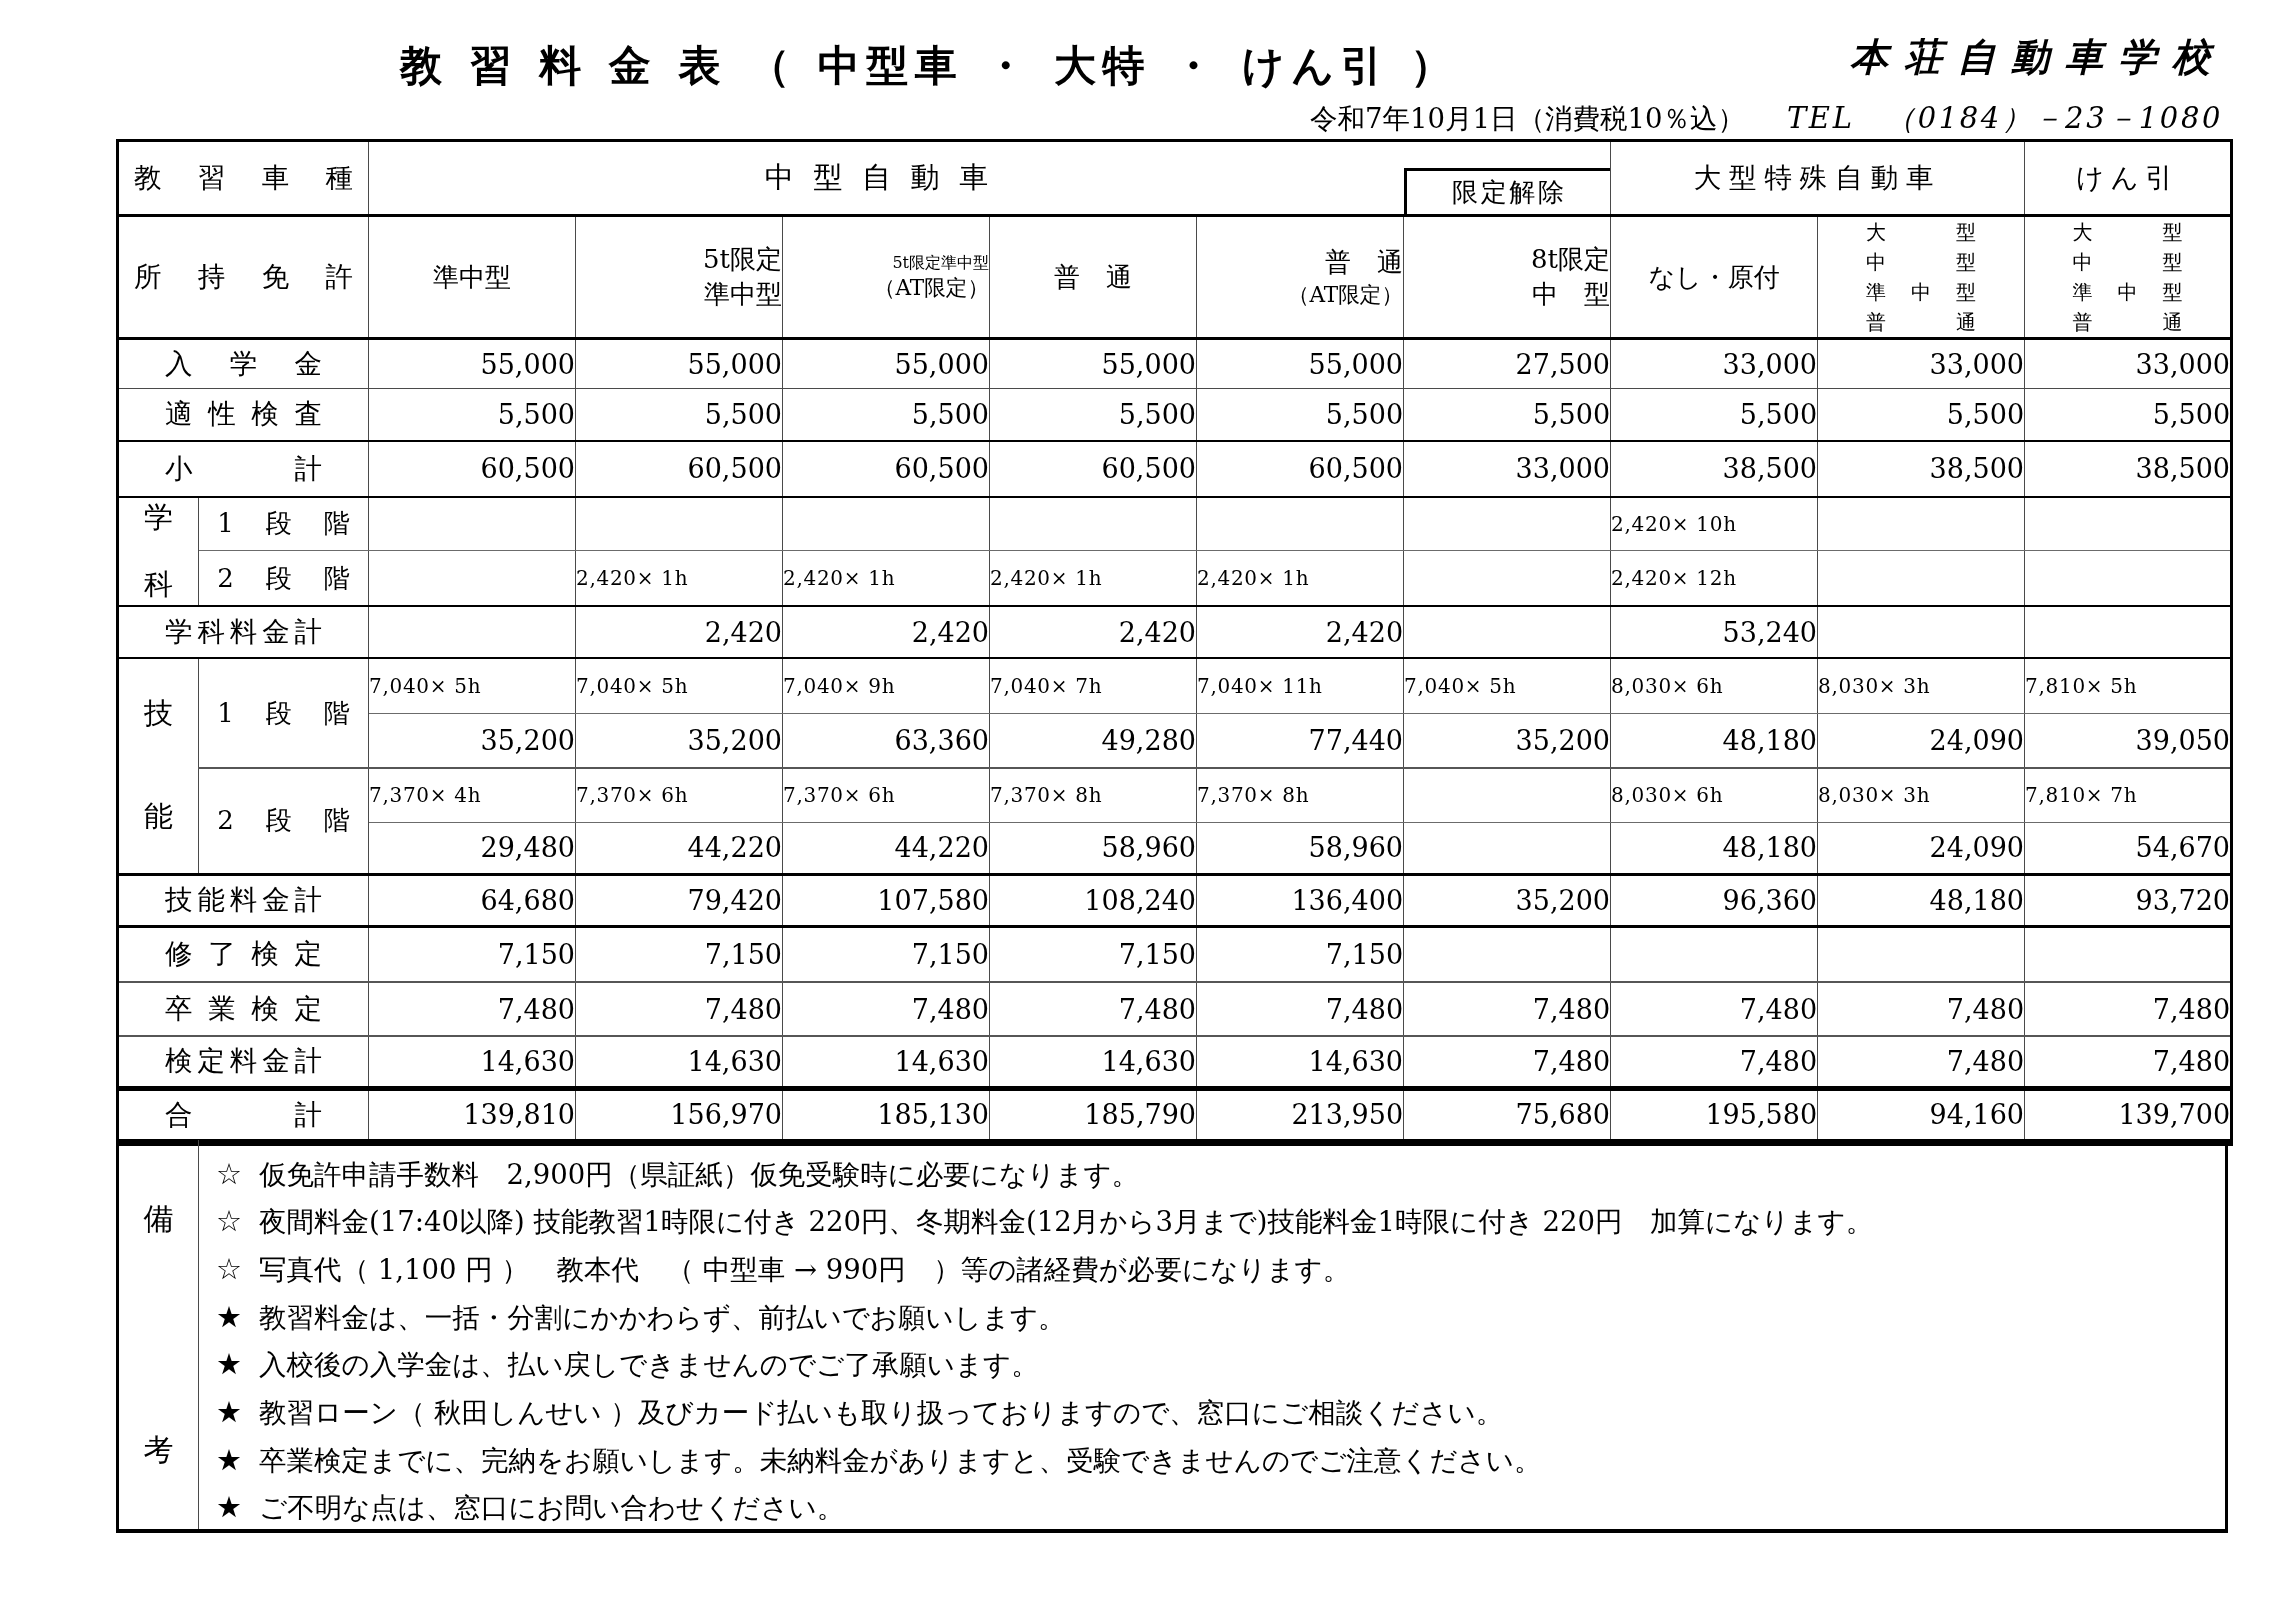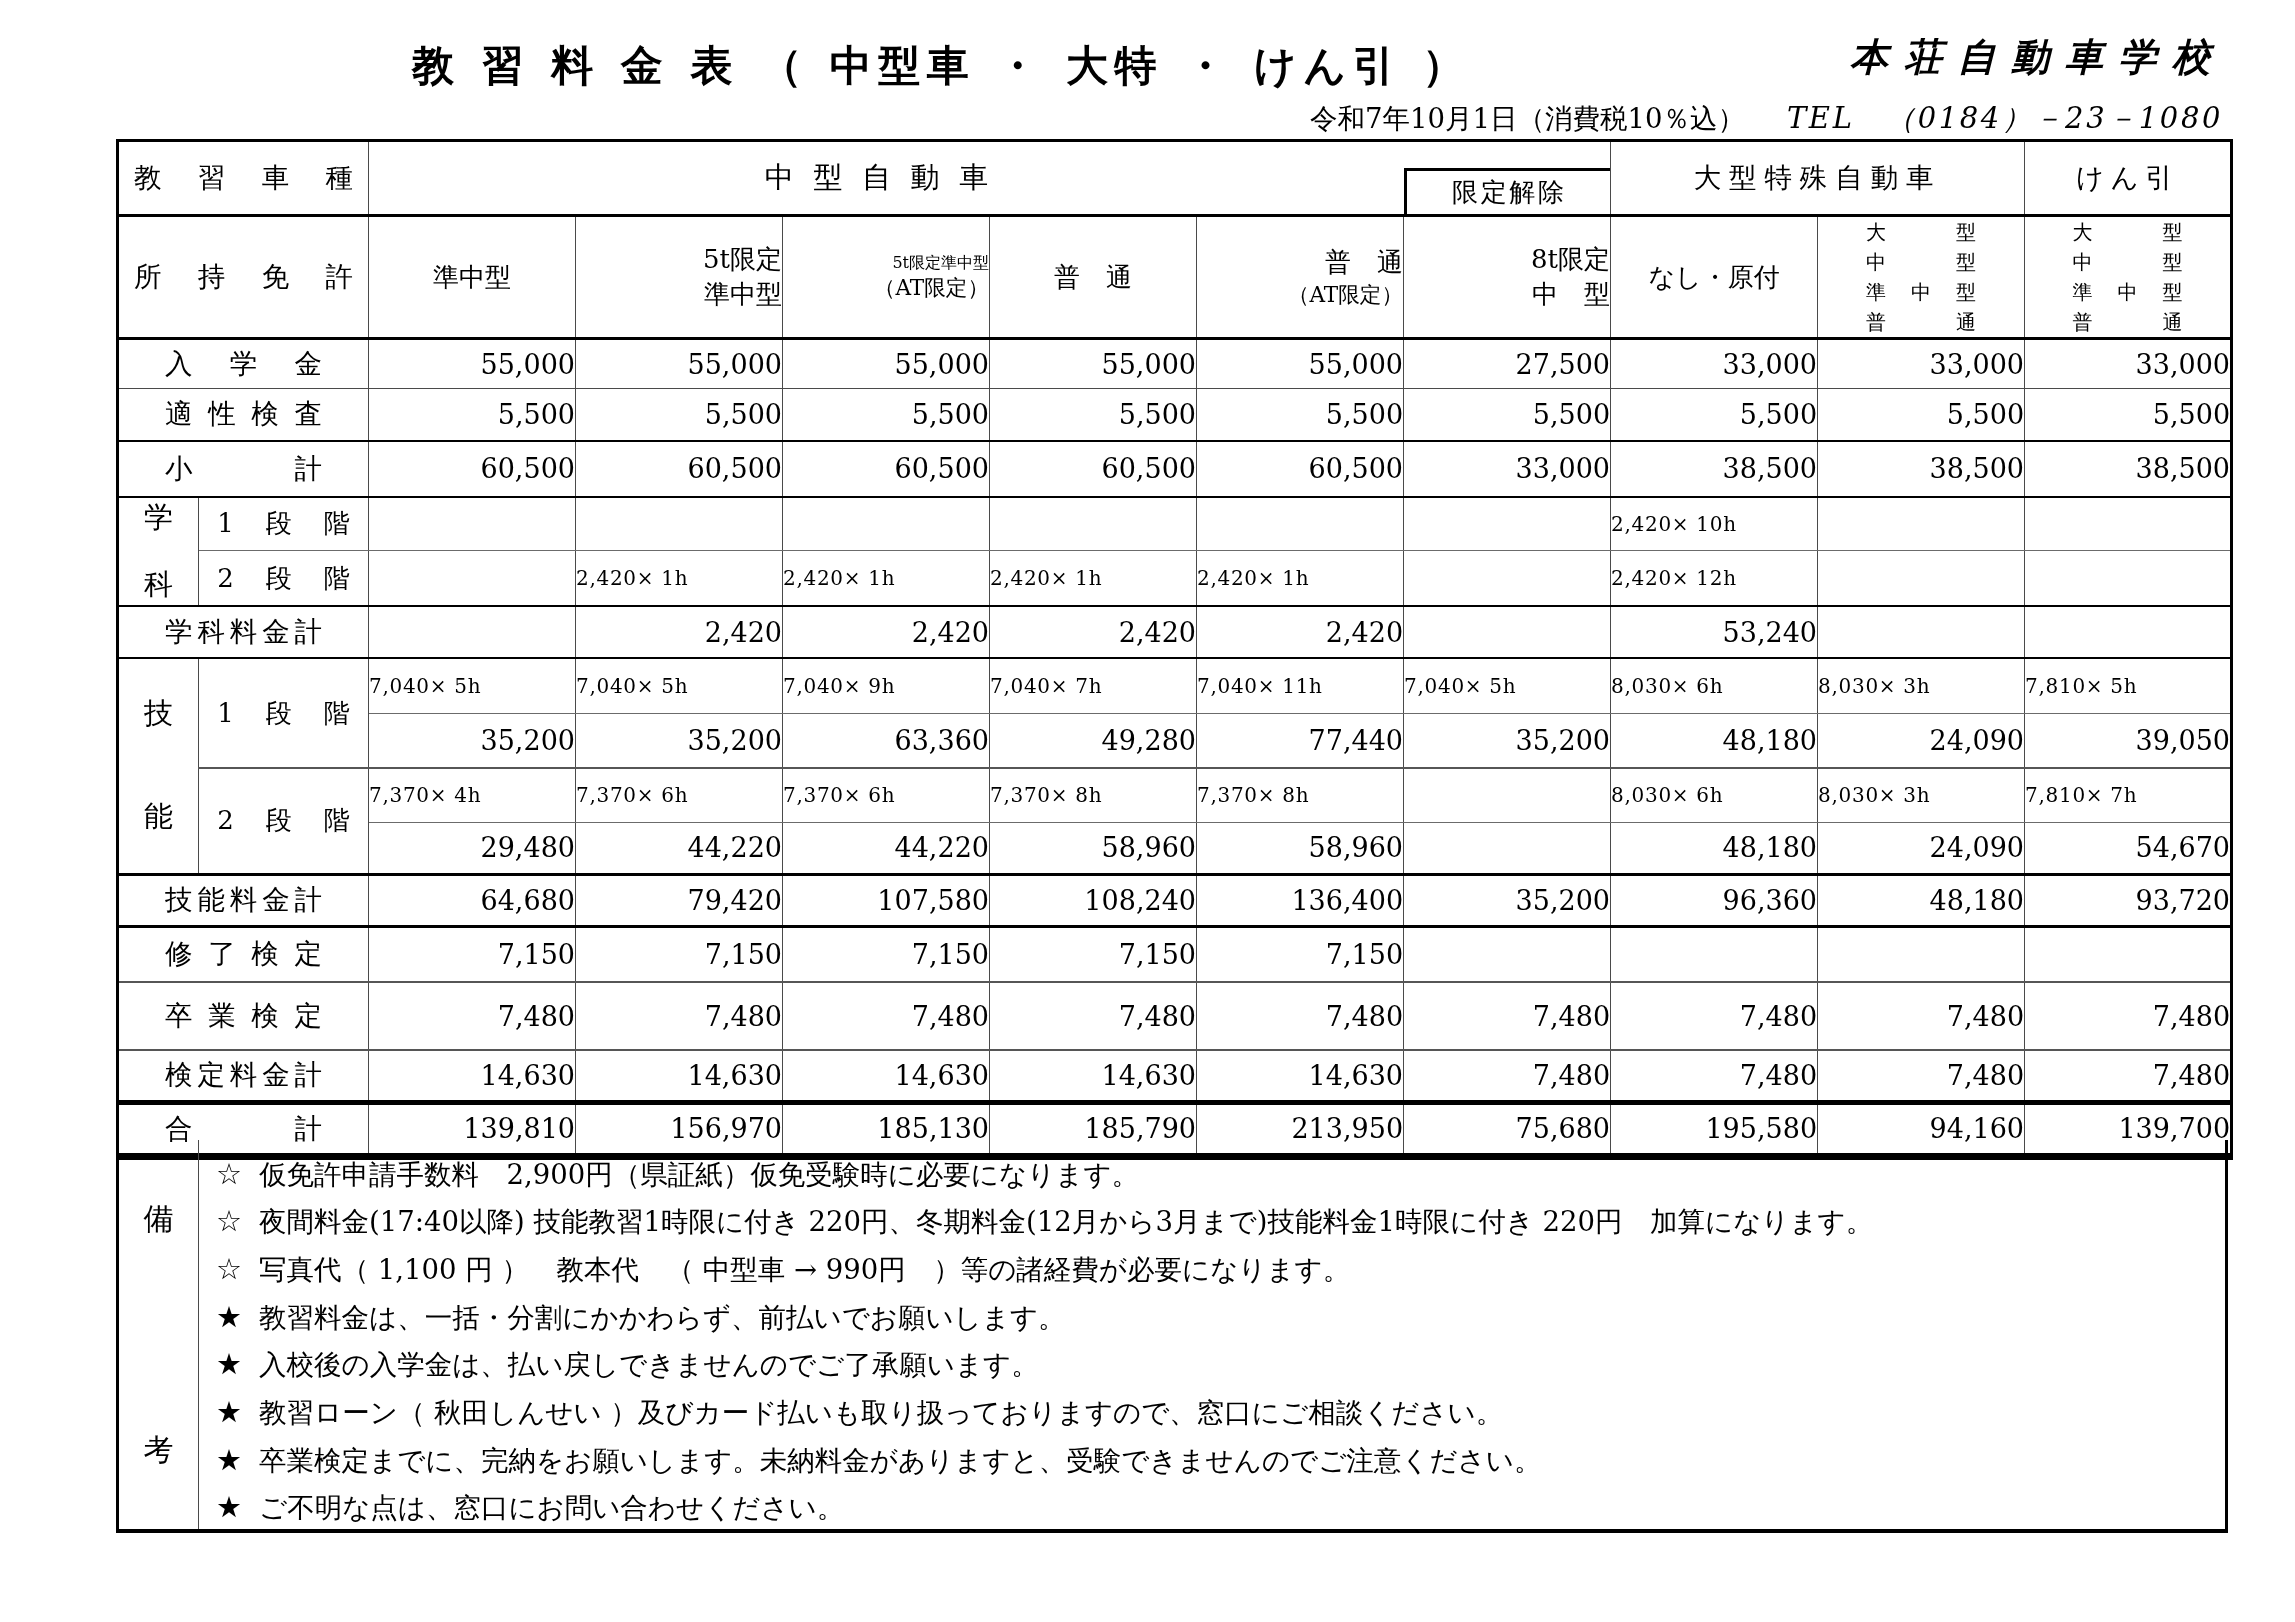--- a/index.html
+++ b/index.html
@@ -1,20 +1,20 @@
 <!DOCTYPE html>
 <html style="font-size:10.5px"><head>
 <meta charset="utf-8">
 <style>
   html,body{margin:0;padding:0;background:#e8e8e8;}
   .page{position:relative;width:2295px;height:1623px;background:#ffffff;
         font-family:"DejaVu Serif","Liberation Serif",serif;color:#000;overflow:hidden;}
 
   
-  .title{position:absolute;left:412px;top:38px;font-size:42px;font-weight:bold;letter-spacing:6.5px;white-space:nowrap;}
+  .title{position:absolute;left:400px;top:38px;font-size:42px;font-weight:bold;letter-spacing:6.5px;white-space:nowrap;}
   .school{position:absolute;right:69px;top:32px;font-size:38px;font-weight:bold;font-style:italic;letter-spacing:15.7px;white-space:nowrap;}
   .subline{position:absolute;right:72px;top:99px;display:flex;gap:42px;align-items:baseline;white-space:nowrap;}
   .subline .dt{font-size:27.5px;}
   .subline .tel{font-size:29px;font-style:italic;letter-spacing:2.6px;}
 
   
   table.fee{position:absolute;left:116px;top:139px;width:2112px;border-collapse:collapse;table-layout:fixed;
             border:3.9px solid #000;border-bottom:none;}
   table.fee td{border:1.3px solid #4a4a4a;padding:0;vertical-align:middle;overflow:hidden;}
 
@@ -343,21 +343,21 @@
       <td class="n">7,150</td>
       <td class="n">7,150</td>
       <td class="n">7,150</td>
       <td class="n">7,150</td>
       <td class="c6 n"></td>
       <td class="c7 n"></td>
       <td class="n"></td>
       <td class="c9 n"></td>
     </tr>
 
-    <tr class="b3g" style="height:68px">
+    <tr class="b3g" style="height:54px">
       <td colspan="2">
             <span class="jy lblj">卒業検定</span>
           </td>
       <td class="c1 n">7,480</td>
       <td class="n">7,480</td>
       <td class="n">7,480</td>
       <td class="n">7,480</td>
       <td class="n">7,480</td>
       <td class="c6 n">7,480</td>
       <td class="c7 n">7,480</td>

